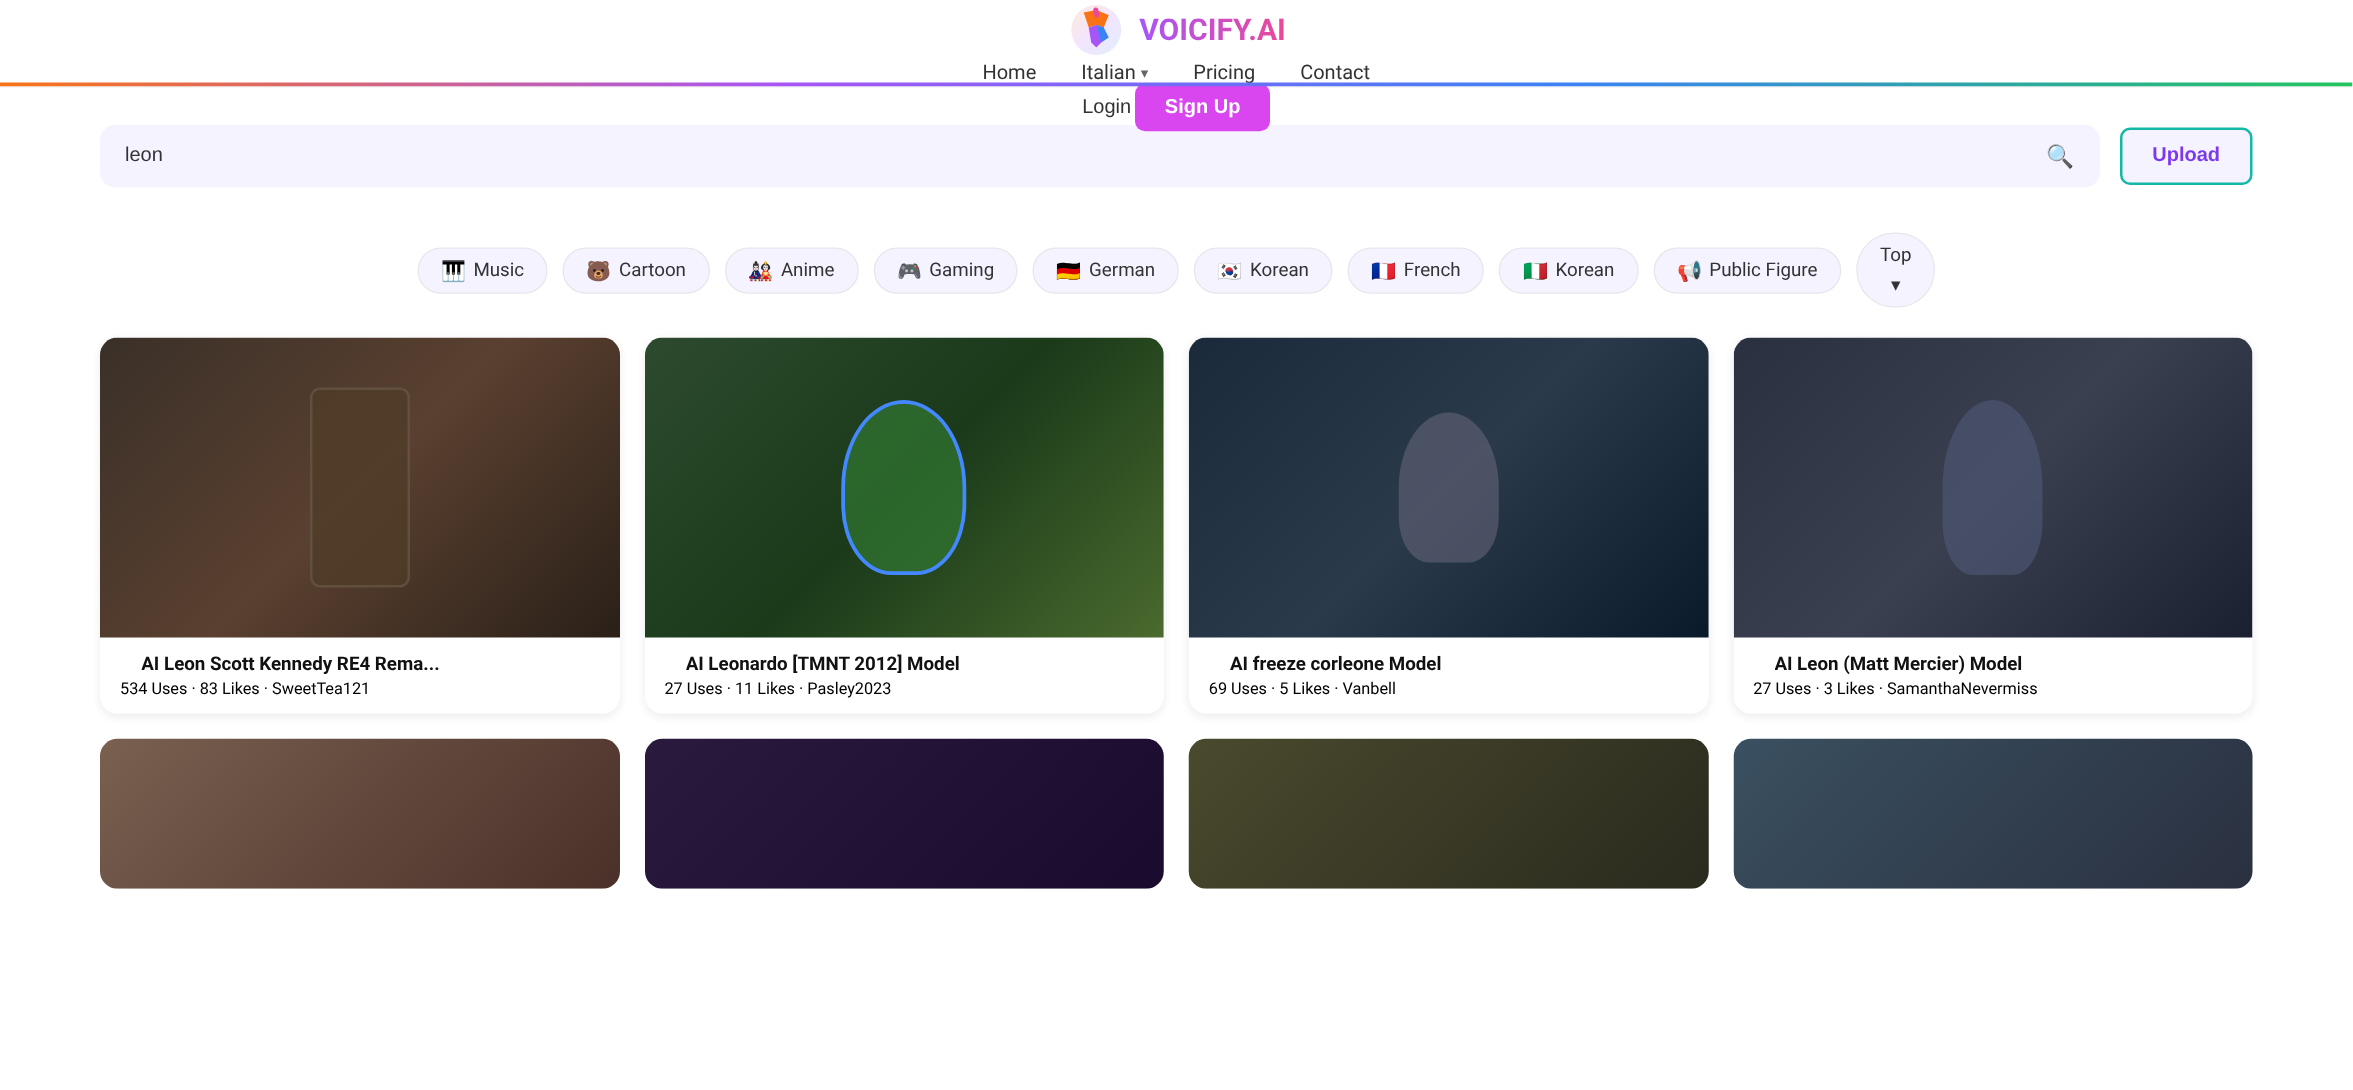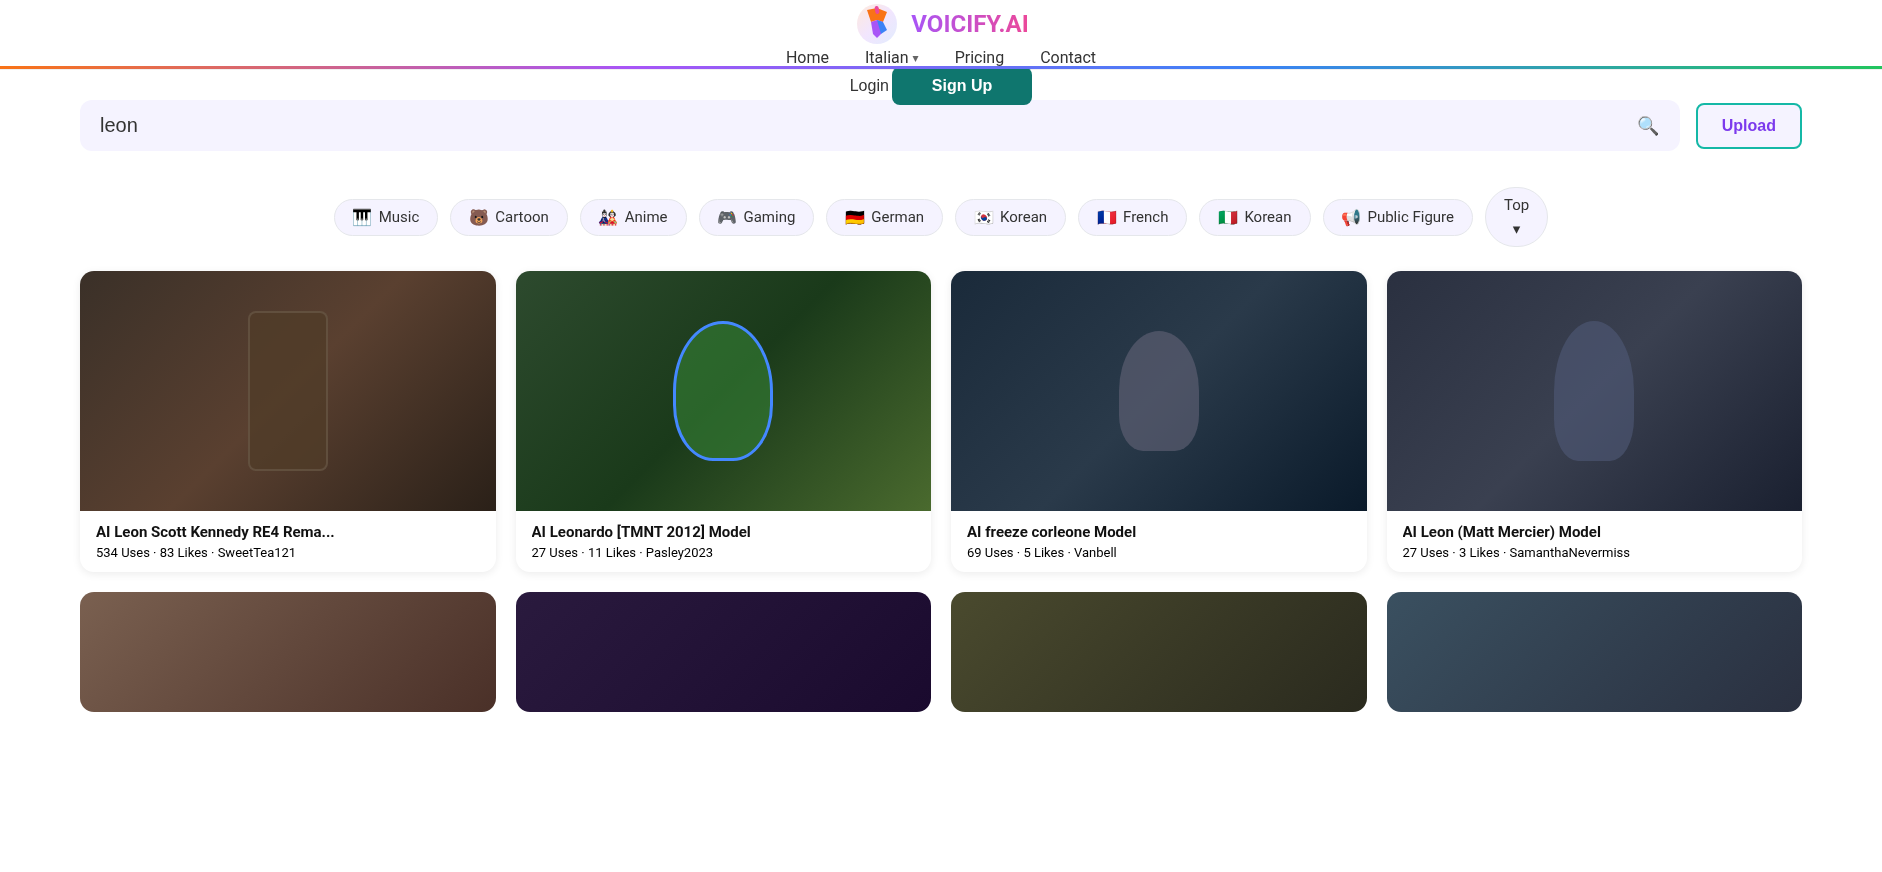--- a/index.html
+++ b/index.html
@@ -68,25 +68,25 @@
       gap: 3px;
     }
     .login-btn {
       font-size: 16px;
       color: #333;
       cursor: pointer;
       background: none;
       border: none;
     }
     .signup-btn {
-      background: #0f766e;
+      background: #d946ef;
       color: #fff;
       border: none;
       border-radius: 8px;
-      padding: 10px 40px;
+      padding: 10px 24px;
       font-size: 16px;
       font-weight: 600;
       cursor: pointer;
     }
 
     
     .search-section {
       padding: 30px 80px 20px;
     }
     .search-bar {
@@ -94,21 +94,21 @@
       align-items: center;
       background: #f5f3ff;
       border-radius: 12px;
       padding: 14px 20px;
       gap: 12px;
     }
     .search-input {
       flex: 1;
       border: none;
       background: transparent;
-      font-size: 20px;
+      font-size: 16px;
       outline: none;
       color: #333;
     }
     .search-icon-wrap {
       color: #9ca3af;
       font-size: 18px;
     }
     .upload-btn {
       background: #f5f3ff;
       border: 2px solid #14b8a6;
@@ -187,20 +187,21 @@
       padding: 12px 16px;
     }
     .card-title {
       font-size: 15px;
       font-weight: 700;
       color: #111;
       margin-bottom: 4px;
       white-space: nowrap;
       overflow: hidden;
       text-overflow: ellipsis;
+      margin-left: 17px;
     }
     .card-meta {
       font-size: 13px;
       color: #000000;
     }
 
     
     .grid-section-bottom {
       padding: 20px 80px 0;
       display: grid;

